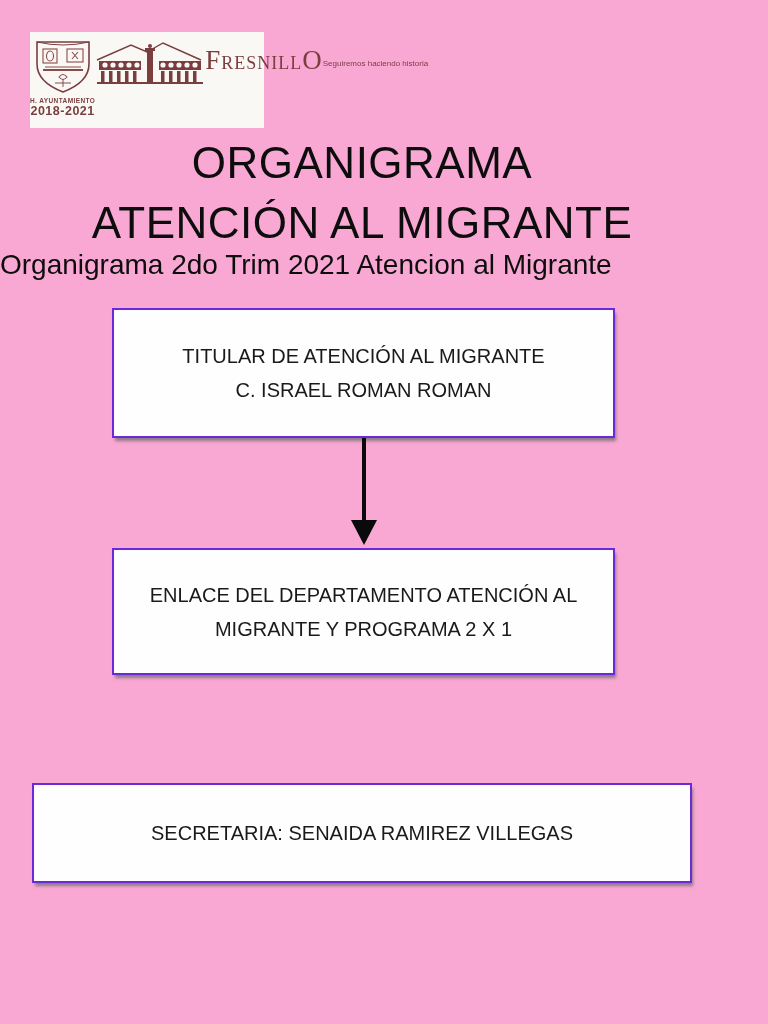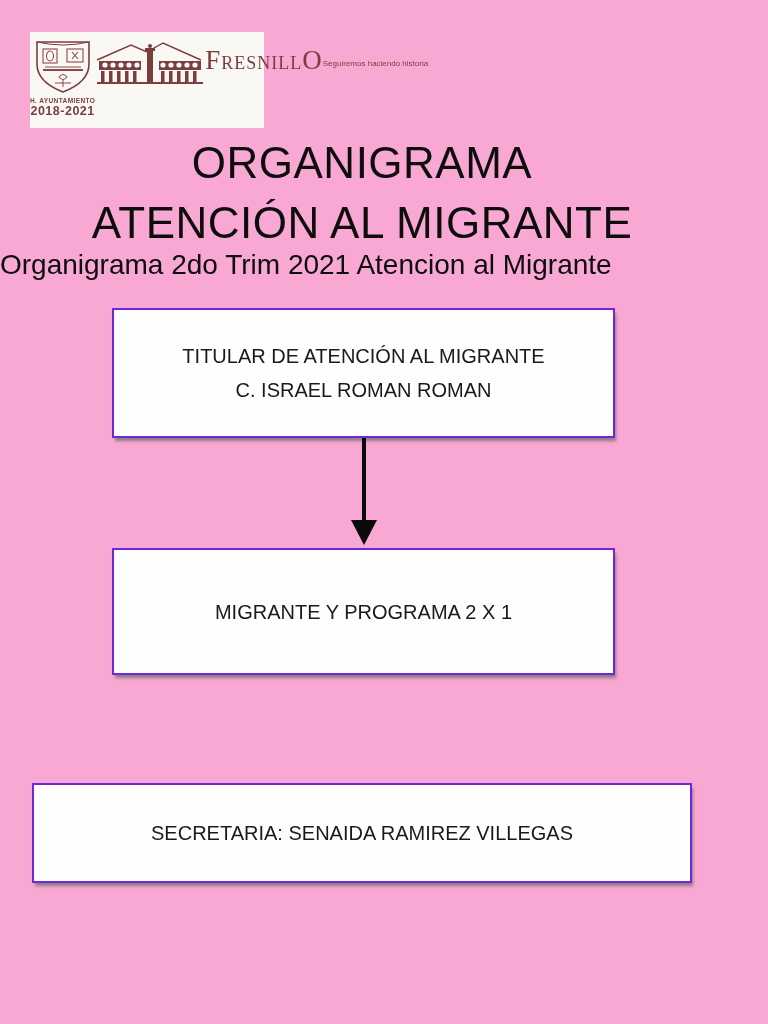--- a/index.html
+++ b/index.html
@@ -128,20 +128,21 @@
       <div>TITULAR DE ATENCIÓN AL MIGRANTE</div>
       <div>C. ISRAEL ROMAN ROMAN</div>
     </div>
 
     <svg class="connector" width="44" height="108" viewBox="0 0 44 108">
       <line x1="22" y1="0" x2="22" y2="84" stroke="#0a0a0a" stroke-width="4"></line>
       <polygon points="22,107 9,82 35,82" fill="#0a0a0a"></polygon>
     </svg>
 
     <div class="node node-enlace">
+      <div>ENLACE DEL DEPARTAMENTO ATENCIÓN AL</div>
       <div>MIGRANTE Y PROGRAMA 2 X 1</div>
     </div>
 
     <div class="node node-secretaria">
       <div>SECRETARIA: SENAIDA RAMIREZ VILLEGAS</div>
     </div>
 
   </section>
 </div>
 

